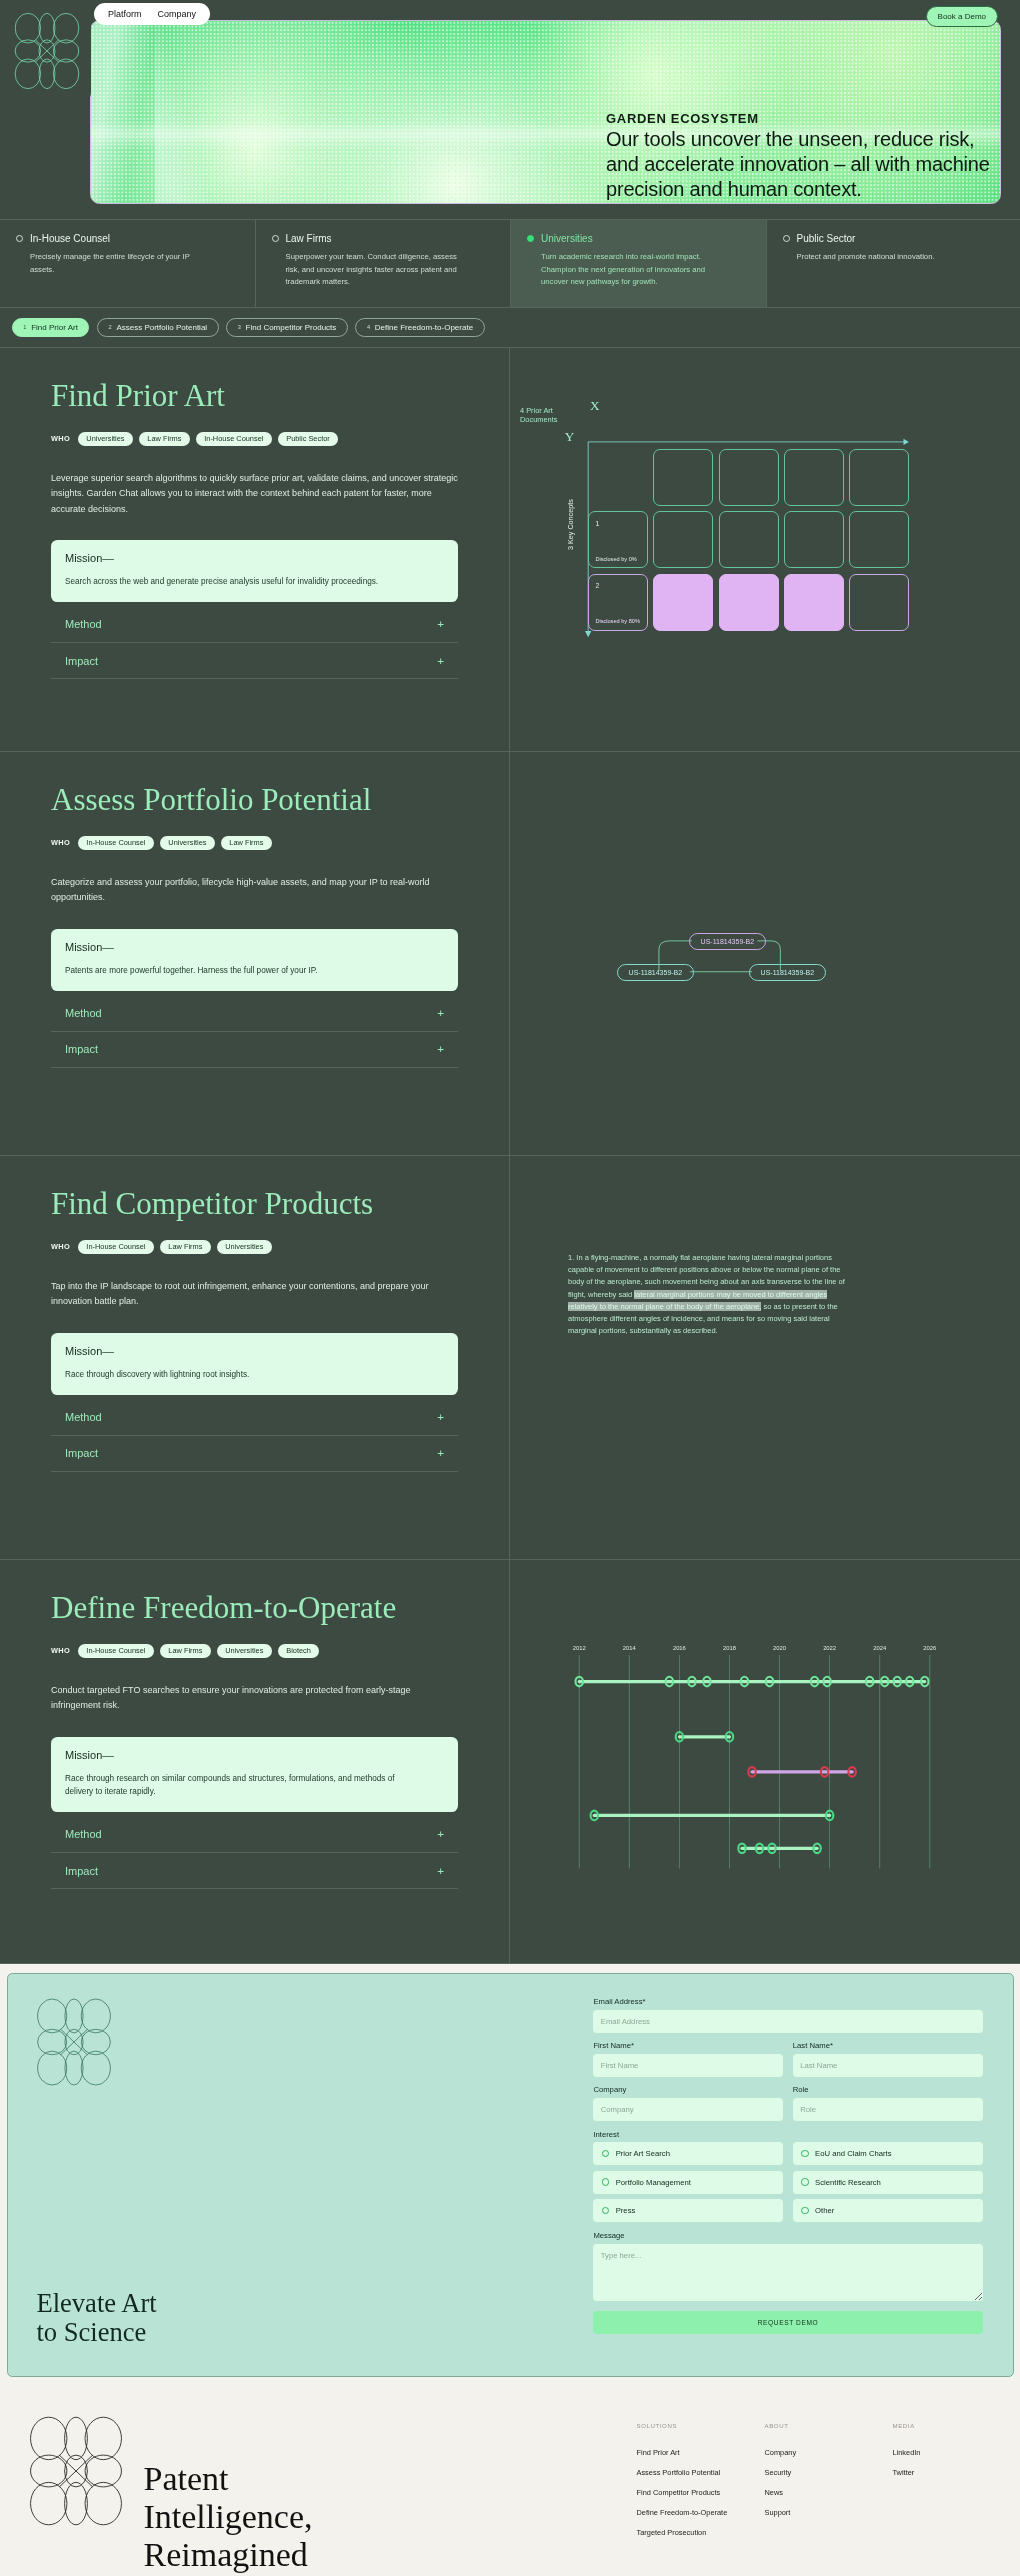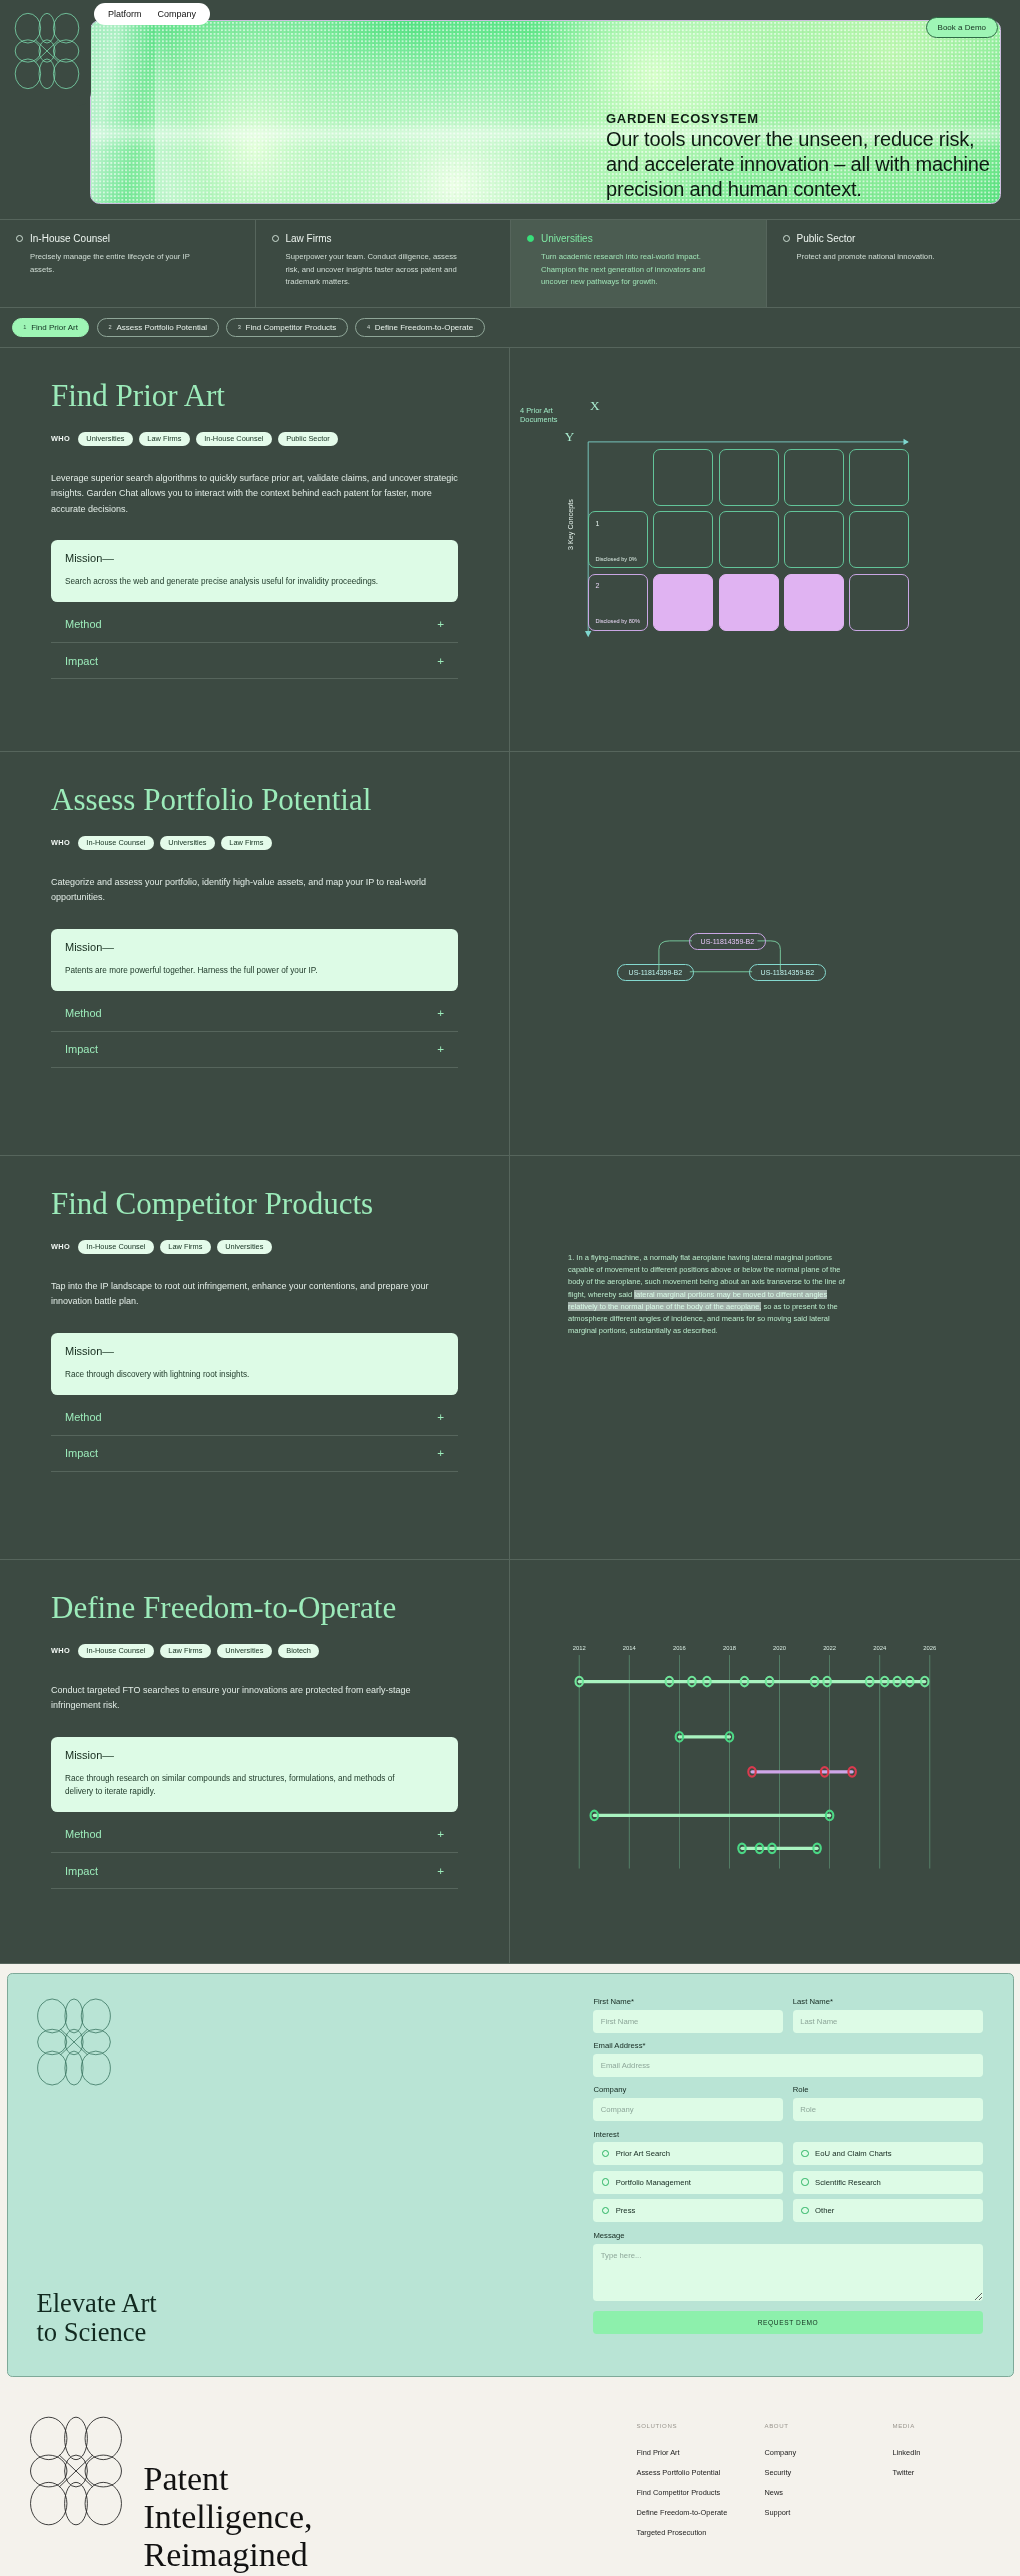--- a/index.html
+++ b/index.html
@@ -56,21 +56,21 @@
     position: absolute; left: 0; top: 0; width: 91px; height: 106px;
     background: #3c4a42; border-bottom-right-radius: 14px; z-index: 5;
   }
   .nav-pill {
     position: absolute; left: 94px; top: 3.2px; z-index: 6;
     background: #fff; border-radius: 14px; padding: 5.8px 14px;
     display: flex; gap: 16px; align-items: center;
   }
   .nav-pill span { color: #111; font-size: 9px; }
   .demo-btn {
-    position: absolute; right: 23.4px; top: 17px; z-index: 6;
+    position: absolute; right: 23.4px; top: 6px; z-index: 6;
     background: #9ef5b5; color: #14301f; border: 0.5px solid #2d6b45;
     border-radius: 10.6px; padding: 4.8px 10.6px; font-size: 8px; cursor: pointer;
   }
 
   
   .audience { display: flex; border-top: 0.5px solid #56655c; border-bottom: 0.5px solid #56655c; }
   .aud {
     flex: 1; padding: 12.8px 16px 18px 16px; border-right: 0.5px solid #56655c;
     min-height: 74px; cursor: pointer;
   }
@@ -362,21 +362,21 @@
 
   <div class="section">
     <div class="sec-left">
       <div class="sec-title">Assess Portfolio Potential</div>
       <div class="who-row">
         <span class="who-label">WHO</span>
         <span class="who-tag">In-House Counsel</span>
         <span class="who-tag">Universities</span>
         <span class="who-tag">Law Firms</span>
       </div>
-      <div class="sec-body">Categorize and assess your portfolio, identify high-value assets, and map your IP to real-world opportunities.</div>
+      <div class="sec-body">Categorize and assess your portfolio, lifecycle high-value assets, and map your IP to real-world opportunities.</div>
       <div class="acc-open">
         <div class="acc-row-top">
           <span class="acc-title-open">Mission</span>
           <span class="acc-sign">—</span>
         </div>
         <div class="acc-open-body">Patents are more powerful together. Harness the full power of your IP.</div>
       </div>
       <div class="acc-closed">
         <span class="acc-title-closed">Method</span>
         <span class="acc-sign-closed">+</span>
@@ -530,32 +530,32 @@
         </svg>
         <div class="cta-head">
           <div>Elevate Art</div>
           <div>to Science</div>
         </div>
       </div>
 
       <div class="cta-right">
         <div class="f-row">
           <div class="f-col">
+            <label class="f-label">Email Address*</label>
+            <input class="f-input" placeholder="Email Address" style="">
+          </div>
+        </div>
+        <div class="f-row">
+          <div class="f-col">
             <label class="f-label">First Name*</label>
             <input class="f-input" placeholder="First Name" style="">
           </div>
           <div class="f-col">
             <label class="f-label">Last Name*</label>
             <input class="f-input" placeholder="Last Name" style="">
-          </div>
-        </div>
-        <div class="f-row">
-          <div class="f-col">
-            <label class="f-label">Email Address*</label>
-            <input class="f-input" placeholder="Email Address" style="">
           </div>
         </div>
         <div class="f-row">
           <div class="f-col">
             <label class="f-label">Company</label>
             <input class="f-input" placeholder="Company" style="">
           </div>
           <div class="f-col">
             <label class="f-label">Role</label>
             <input class="f-input" placeholder="Role" style="">

